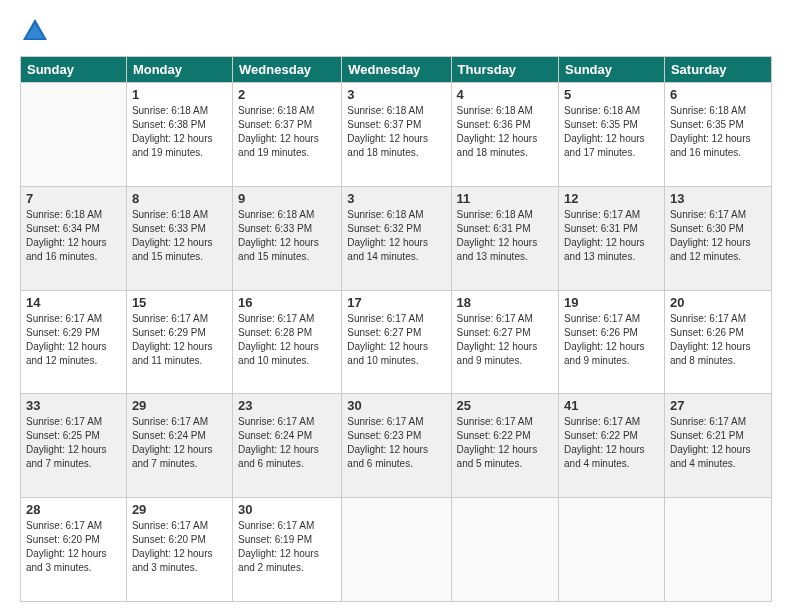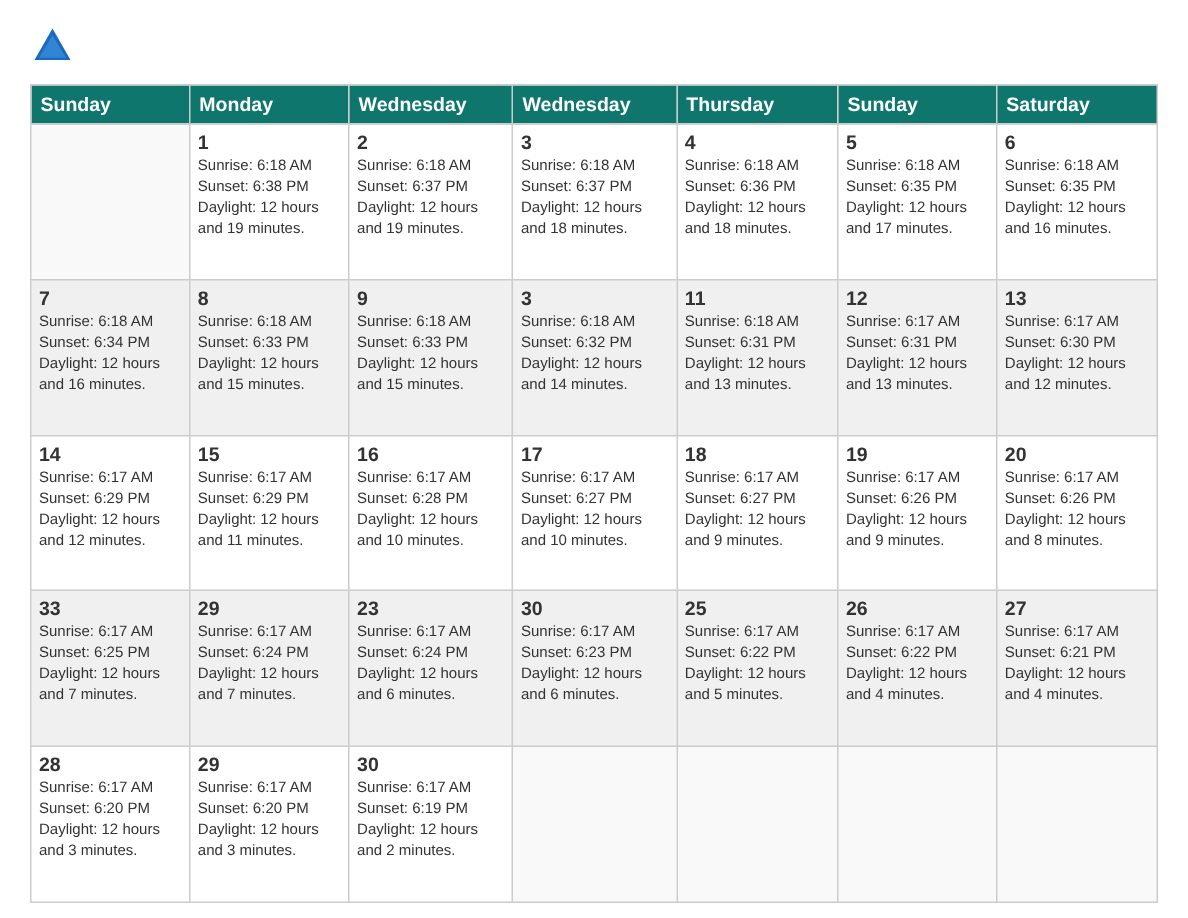--- a/index.html
+++ b/index.html
@@ -313,21 +313,21 @@
 and 6 minutes.</div>
           </td>
           <td>
             <span class="day-number">25</span>
             <div class="day-info" style="white-space: pre-line;">Sunrise: 6:17 AM
 Sunset: 6:22 PM
 Daylight: 12 hours
 and 5 minutes.</div>
           </td>
           <td>
-            <span class="day-number">26</span>
+            <span class="day-number">41</span>
             <div class="day-info" style="white-space: pre-line;">Sunrise: 6:17 AM
 Sunset: 6:22 PM
 Daylight: 12 hours
 and 4 minutes.</div>
           </td>
           <td>
             <span class="day-number">27</span>
             <div class="day-info" style="white-space: pre-line;">Sunrise: 6:17 AM
 Sunset: 6:21 PM
 Daylight: 12 hours

